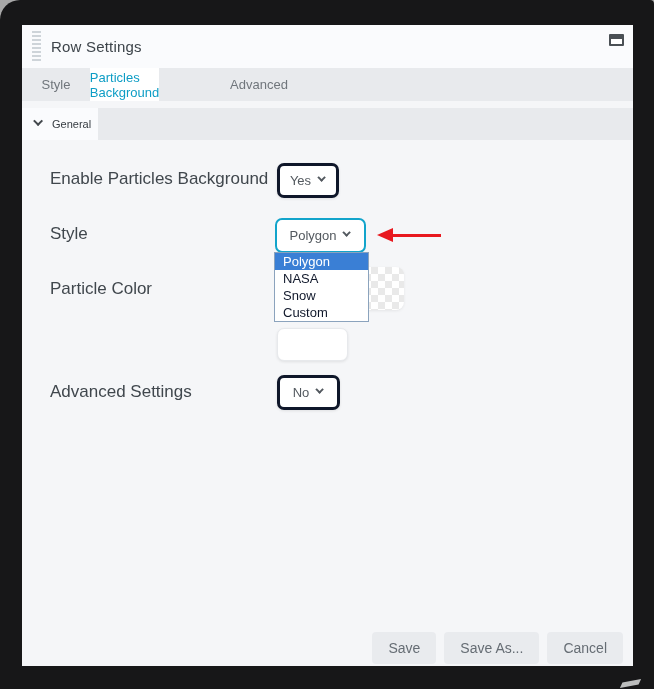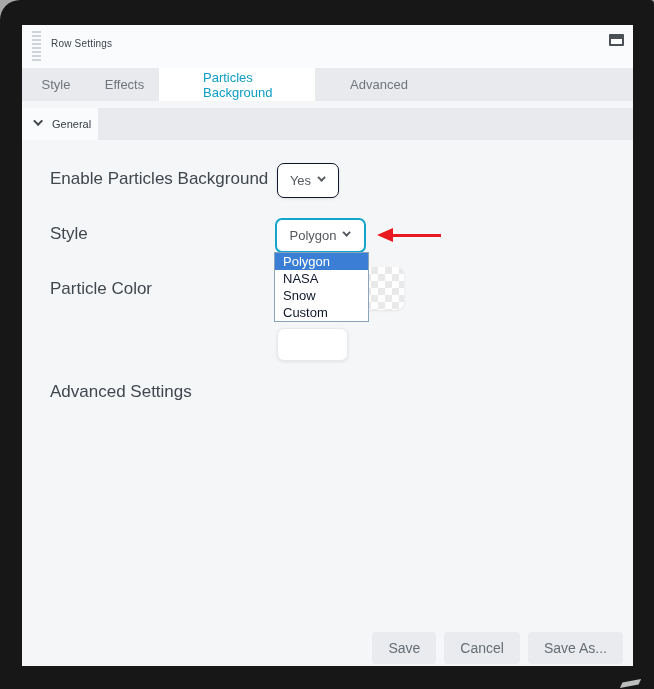--- a/index.html
+++ b/index.html
@@ -7,21 +7,21 @@
     font-family:"Liberation Sans","DejaVu Sans",sans-serif; background:#a8a8a8; }
   .stage { position:relative; width:654px; height:689px; }
   .frame { position:absolute; inset:0; background:#171718; border-radius:20px 4px 0 0; }
 
   .dialog { position:absolute; left:22px; top:25px; width:611px; height:641px; background:#f5f6f8; }
 
   
   .titlebar { position:absolute; left:0; top:0; width:100%; height:43px; background:#fafbfd; }
   .grip { position:absolute; left:10px; top:6px; width:9px; height:31px;
     background:repeating-linear-gradient(to bottom,#ced4d9 0 2px,transparent 2px 4px); cursor:move; }
-  .title { position:absolute; left:29px; top:13px; font-size:10px; font-weight:500; color:#3d444a; letter-spacing:.2px; }
+  .title { position:absolute; left:29px; top:13px; font-size:15px; font-weight:500; color:#3d444a; letter-spacing:.2px; }
   .win-icon { position:absolute; right:9px; top:9px; width:15px; height:12px;
     border:2px solid #4a5055; border-top-width:5px; border-radius:1px; background:#fff; cursor:pointer; }
 
   
   .tabbar { position:absolute; left:0; top:43px; width:100%; height:33px; background:var(--c-tab-bar,#e8eaed); display:flex; }
   .tab { height:33px; display:flex; align-items:center; justify-content:center;
     font-size:13px; color:#70767c; cursor:pointer; }
   .tab:nth-child(1){ width:68px; } .tab:nth-child(2){ width:69px; }
   .tab:nth-child(3){ width:156px;padding-left:44px; } .tab:nth-child(4){ width:88px;margin-left:20px; }
   .tab.active { background:#fff; color:var(--c-accent,#0d9dc5); }
@@ -30,21 +30,21 @@
   .section-row { position:absolute; left:0; top:83px; width:100%; height:32px; background:var(--c-tab-bar,#e8eaed); }
   .section-tab { position:absolute; left:0; top:0; width:76px; height:32px; background:#fafbfd;
     display:flex; align-items:center; padding-left:14px; cursor:pointer; }
   .chev { width:7px; height:7px; border:solid #43484d; border-width:0 0 2px 2px;
     transform:rotate(-45deg) translateY(-2px); display:inline-block; }
   .section-tab .chev { margin-right:9px; margin-top:-3px; }
   .section-label { font-size:11px; color:#363c42; }
 
   
   .field-label { position:absolute; left:28px; font-size:17px; color:#40474d; }
-  .select { position:absolute; background:#fff; border:1px solid #0f172a; border-radius:7px;
+  .select { position:absolute; background:#fff; border:3px solid #0f172a; border-radius:7px;
     box-shadow:0 1px 3px rgba(0,0,0,.09); display:flex; align-items:center; justify-content:center;
     gap:9px; font-size:13px; color:#53595f; cursor:pointer; }
   .select .chev { width:6px; height:6px; border-width:0 0 2px 2px; border-color:#53595f; margin-top:-3px; }
   .select.focused { border:2px solid var(--c-select-focus,#12a4cb); box-shadow:none; }
 
   .dropdown { position:absolute; left:252px; top:227px; width:95px; height:70px; background:#fff;
     border:1px solid #8ba3bd; z-index:3; }
   .option { height:17px; line-height:17px; padding-left:8px; font-size:13px; color:#0f172a; cursor:pointer; }
   .option.selected { background:var(--c-option-highlight,#3a7fd5); color:#fff; }
 
@@ -83,21 +83,20 @@
   <div class="dialog">
 
     <div class="titlebar">
       <div class="grip"></div>
       <div class="title">Row Settings</div>
       <div class="win-icon"></div>
     </div>
 
     <div class="tabbar">
       <div class="tab">Style</div>
-      <div class="tab">Effects</div>
       <div class="tab active">Particles Background</div>
       <div class="tab">Advanced</div>
     </div>
 
     <div class="section-row">
       <div class="section-tab">
         <span class="chev"></span>
         <span class="section-label">General</span>
       </div>
     </div>
@@ -123,22 +122,26 @@
       <div class="option">Snow</div>
       <div class="option">Custom</div>
     </div>
 
     <div class="field-label" style="top:254px">Particle Color</div>
     <div class="swatch"></div>
 
     <input class="text-input" type="text" value="" style="">
 
     <div class="field-label" style="top:357px">Advanced Settings</div>
+    <div class="select" style="left:255px; top:350px; width:63px; height:35px;">
+      <span>No</span>
+      <span class="chev"></span>
+    </div>
 
     <div class="btn-row">
       <button class="btn">Save</button>
+      <button class="btn">Save As...</button>
       <button class="btn">Cancel</button>
-      <button class="btn">Save As...</button>
     </div>
   </div>
 
   <div class="artifact"></div>
 </div>
 
 </body></html>

